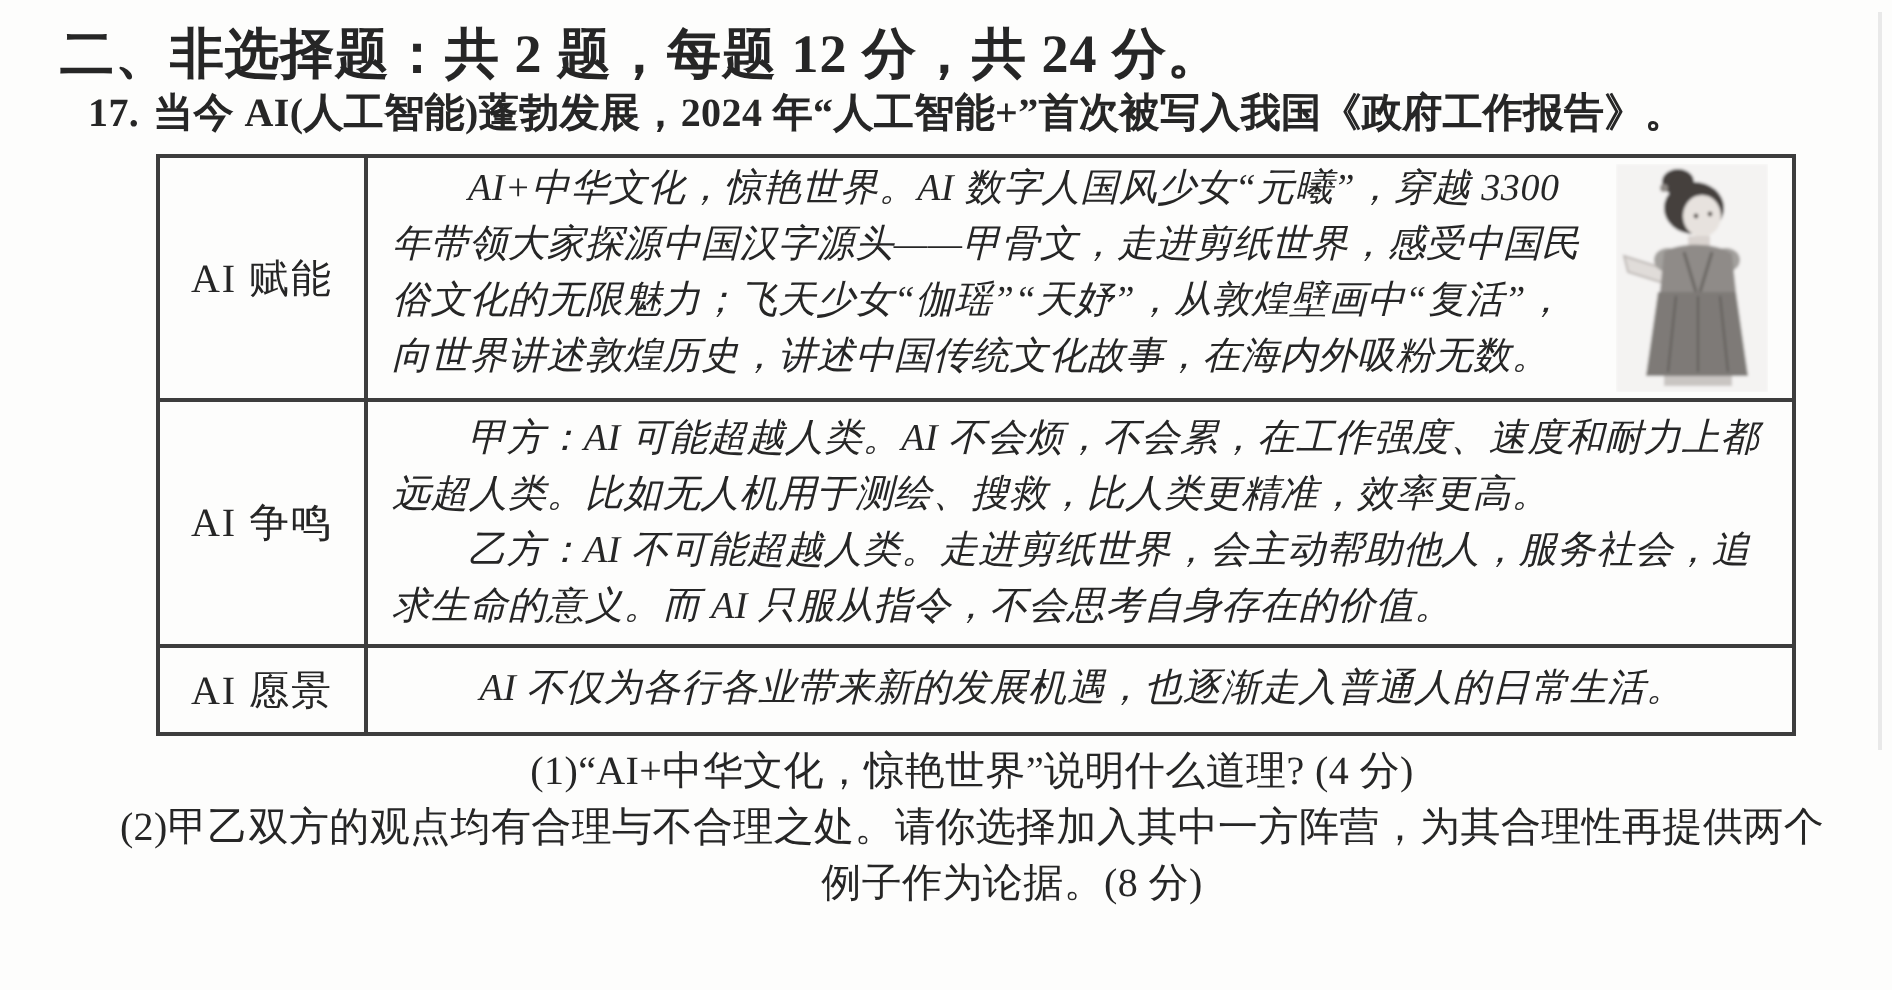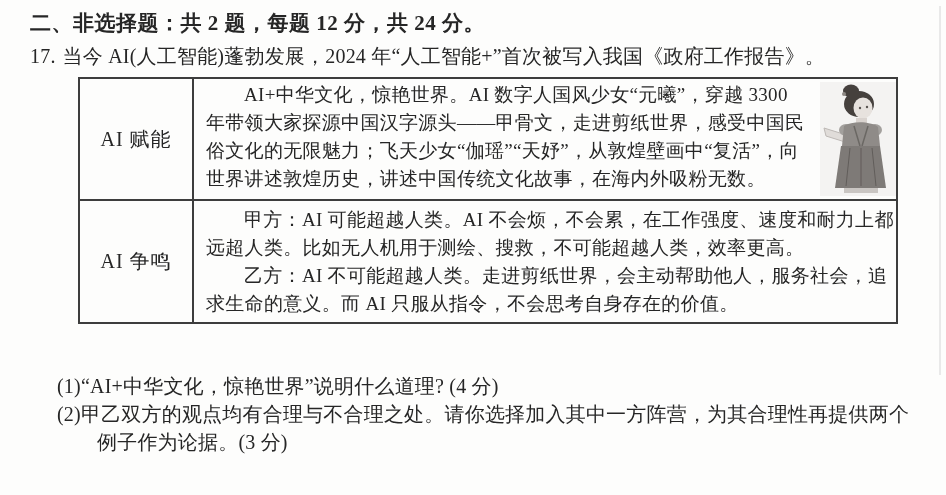--- a/index.html
+++ b/index.html
@@ -19,60 +19,61 @@
     width:946px; height:495px;
     background:var(--paper);
     overflow:hidden;
   }
   .scan-edge{
     position:absolute; right:5px; top:6px; bottom:120px; width:2px;
     background:#e9e9e9;
   }
   .section-header{
     position:absolute; left:30px; top:9px;
-    font-size:21px; font-weight:bold; letter-spacing:.5px;
+    font-size:27px; font-weight:bold; letter-spacing:.5px;
     white-space:nowrap;
   }
   .intro{
-    position:absolute; left:30px; top:43px;
-    font-size:20px; white-space:nowrap; letter-spacing:.2px;
+    position:absolute; left:44px; top:43px;
+    font-size:20px; white-space:nowrap; letter-spacing:.2px;font-weight:bold;
   }
   .intro .qnum{ margin-right:7px; }
   table.ai-table{
     position:absolute; left:78px; top:77px;
     width:820px; border-collapse:collapse; table-layout:fixed;
   }
   .ai-table td{
     border:2px solid var(--border);
   }
   .label-cell{
-    width:114px; text-align:center; vertical-align:middle;
+    width:104px; text-align:center; vertical-align:middle;
     font-size:20px; letter-spacing:1px;
   }
   .content-cell{
-    padding:2px 0 2px 12px;
+    padding:2px 12px 2px 12px;
     font-size:19px; line-height:28px; vertical-align:middle;
     letter-spacing:.3px;
+    font-style:italic;
   }
   .row-fu-neng  td{ height:121px; }
   .row-zheng-ming td{ height:123px; }
   .row-yuan-jing  td{ height:44px; }
   .para{ margin:0; text-indent:2em; }
   .single-line{ text-indent:2.3em; }
   .girl-img{
     float:right; width:76px; height:114px;
     margin:1px 0 1px 8px;
   }
   .girl-img svg{ width:100%; height:100%; display:block; }
   .questions{
     position:absolute; left:57px; top:372px; width:858px;
     font-size:20px; line-height:28px; letter-spacing:.2px;
   }
   .q{
-    margin:0; padding-left:40px; text-indent:-40px;
+    margin:0; padding-left:40px; text-indent:-40px;text-align:center;
   }
 </style>
 </head>
 <body>
 
 <div class="page">
 
   <div class="scan-edge"></div>
 
   <div class="section-header">二、非选择题：共 2 题，每题 12 分，共 24 分。</div>
@@ -113,26 +114,32 @@
             </g>
           </svg>
         </span>
         <p class="para">AI+中华文化，惊艳世界。AI 数字人国风少女“元曦”，穿越 3300 年带领大家探源中国汉字源头——甲骨文，走进剪纸世界，感受中国民俗文化的无限魅力；飞天少女“伽瑶”“天妤”，从敦煌壁画中“复活”，向世界讲述敦煌历史，讲述中国传统文化故事，在海内外吸粉无数。</p>
       </td>
     </tr>
 
     <tr class="row-zheng-ming">
       <td class="label-cell">AI 争鸣</td>
       <td class="content-cell">
-        <p class="para">甲方：AI 可能超越人类。AI 不会烦，不会累，在工作强度、速度和耐力上都远超人类。比如无人机用于测绘、搜救，不可能超越人类，效率更高。</p>
+        <p class="para">甲方：AI 可能超越人类。AI 不会烦，不会累，在工作强度、速度和耐力上都远超人类。比如无人机用于测绘、搜救，比人类更精准，效率更高。</p>
         <p class="para">乙方：AI 不可能超越人类。走进剪纸世界，会主动帮助他人，服务社会，追求生命的意义。而 AI 只服从指令，不会思考自身存在的价值。</p>
       </td>
     </tr>
 
+    <tr class="row-yuan-jing">
+      <td class="label-cell">AI 愿景</td>
+      <td class="content-cell">
+        <p class="para single-line">AI 不仅为各行各业带来新的发展机遇，也逐渐走入普通人的日常生活。</p>
+      </td>
+    </tr>
   </tbody>
     </table>
 
   <div class="questions">
     <p class="q">(1)“AI+中华文化，惊艳世界”说明什么道理? (4 分)</p>
-    <p class="q">(2)甲乙双方的观点均有合理与不合理之处。请你选择加入其中一方阵营，为其合理性再提供两个例子作为论据。(3 分)</p>
+    <p class="q">(2)甲乙双方的观点均有合理与不合理之处。请你选择加入其中一方阵营，为其合理性再提供两个例子作为论据。(8 分)</p>
   </div>
 
 </div>
 
 </body></html>

